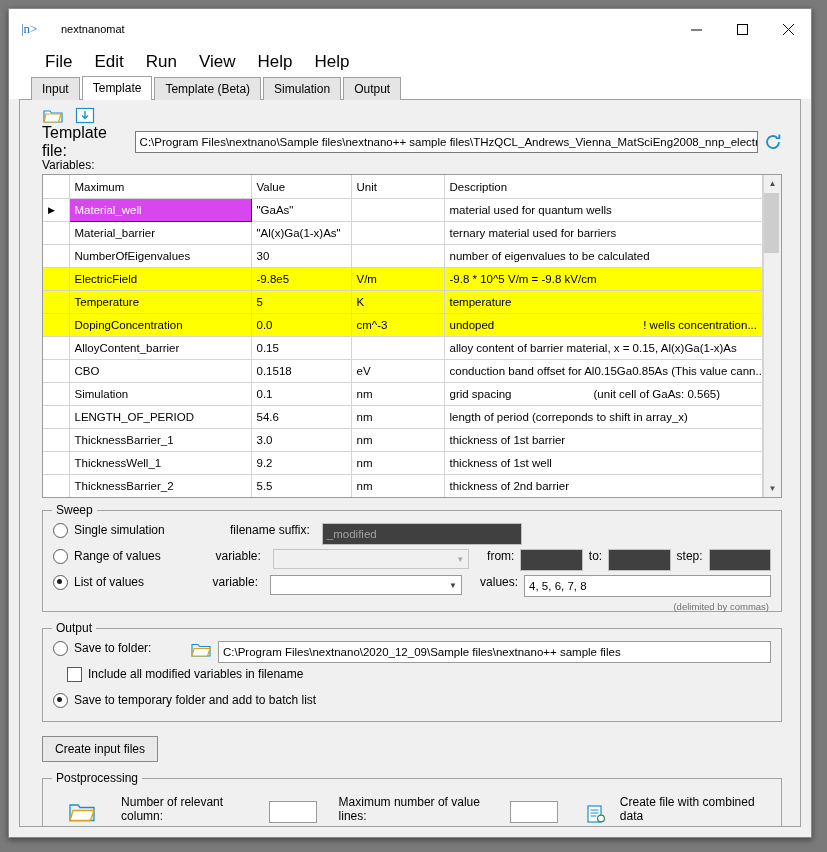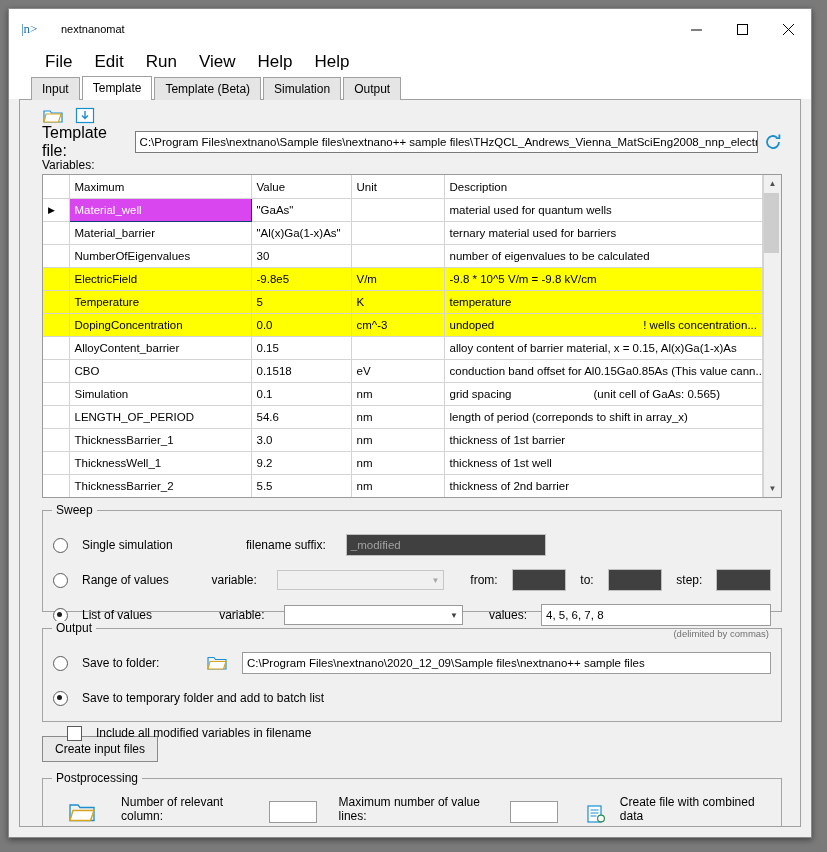--- a/index.html
+++ b/index.html
@@ -247,24 +247,22 @@
   .groupbox > legend, .gb-title {
     position: absolute;
     top: -8px;
     left: 9px;
     background: #f0f0f0;
     font-size: 12px;
     padding: 0 4px;
   }
   .opt-row {
     display: flex;
-    align-items: center;
     height: 26px;
-    gap: 14px;
-    margin-top: 9px;
+    gap: 6px;
   }
   .radio {
     width: 13px; height: 13px;
     border: 1px solid #5a5a5a;
     border-radius: 50%;
     background: #fff;
     flex: none;
     position: relative;
   }
   .radio.on::after {
@@ -590,28 +588,28 @@
           <div class="sub-label" style="width:110px;">Save to folder:</div>
           <div class="folder-ico">
             <svg width="20" height="16" viewBox="0 0 20 16">
               <path d="M1 2.5 h6 l1.5 2 H19 v9.5 H1 Z" fill="none" stroke="#1a8fd0" stroke-width="1.1"></path>
               <path d="M3 6.5 h16 l-2.5 7.5 H1 Z" fill="#ffffff" stroke="#d8a520" stroke-width="1.2"></path>
             </svg>
           </div>
           <div class="txtbox" style="flex:1 1 auto;">C:\Program Files\nextnano\2020_12_09\Sample files\nextnano++ sample files</div>
         </div>
 
+        <div class="opt-row" style="padding-left:14px;">
+          <div class="checkbox"></div>
+          <div class="sub-label">Include all modified variables in filename</div>
+        </div>
+
         <div class="opt-row">
           <div class="radio on"></div>
           <div class="sub-label">Save to temporary folder and add to batch list</div>
-        </div>
-
-        <div class="opt-row" style="padding-left:14px;">
-          <div class="checkbox"></div>
-          <div class="sub-label">Include all modified variables in filename</div>
         </div>
       </div>
 
       <div style="padding:14px 0 0 22px;">
         <div class="btn">Create input files</div>
       </div>
 
       <div class="groupbox" style="margin-top:16px; height:48px;">
         <div class="gb-title">Postprocessing</div>
         <div class="pp-row">

